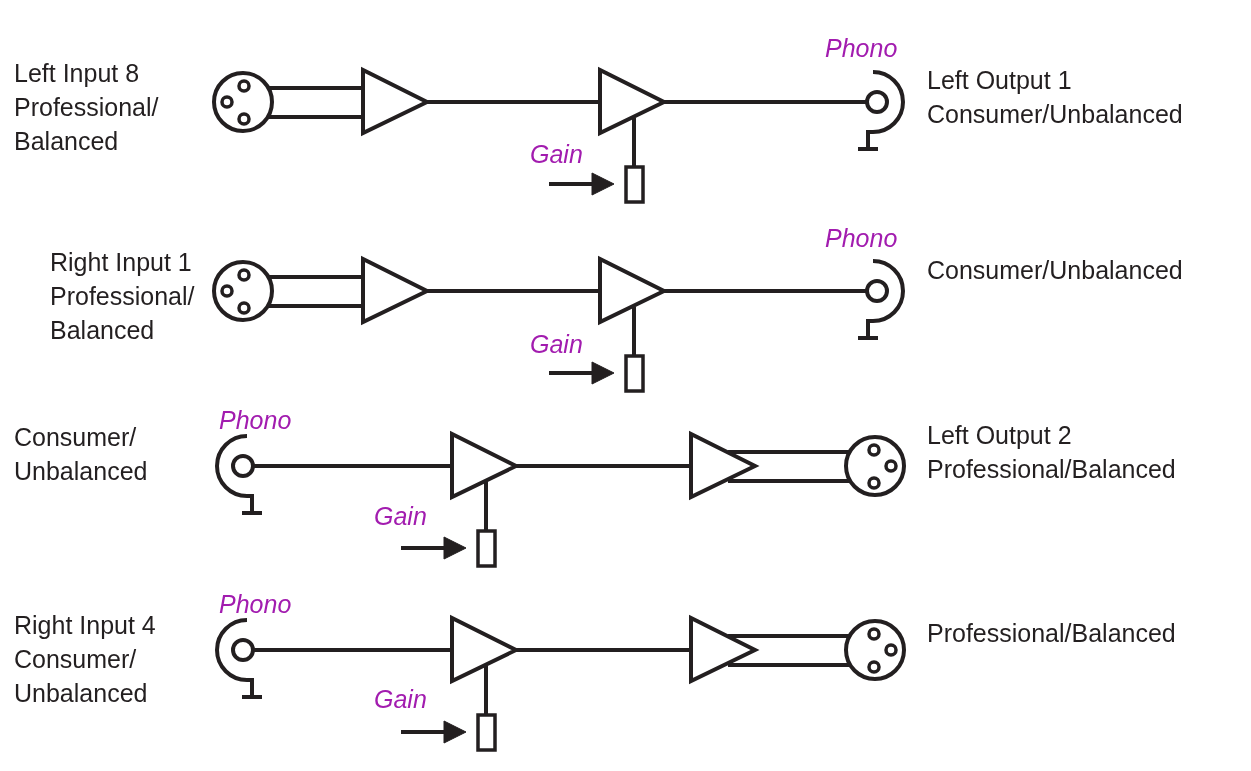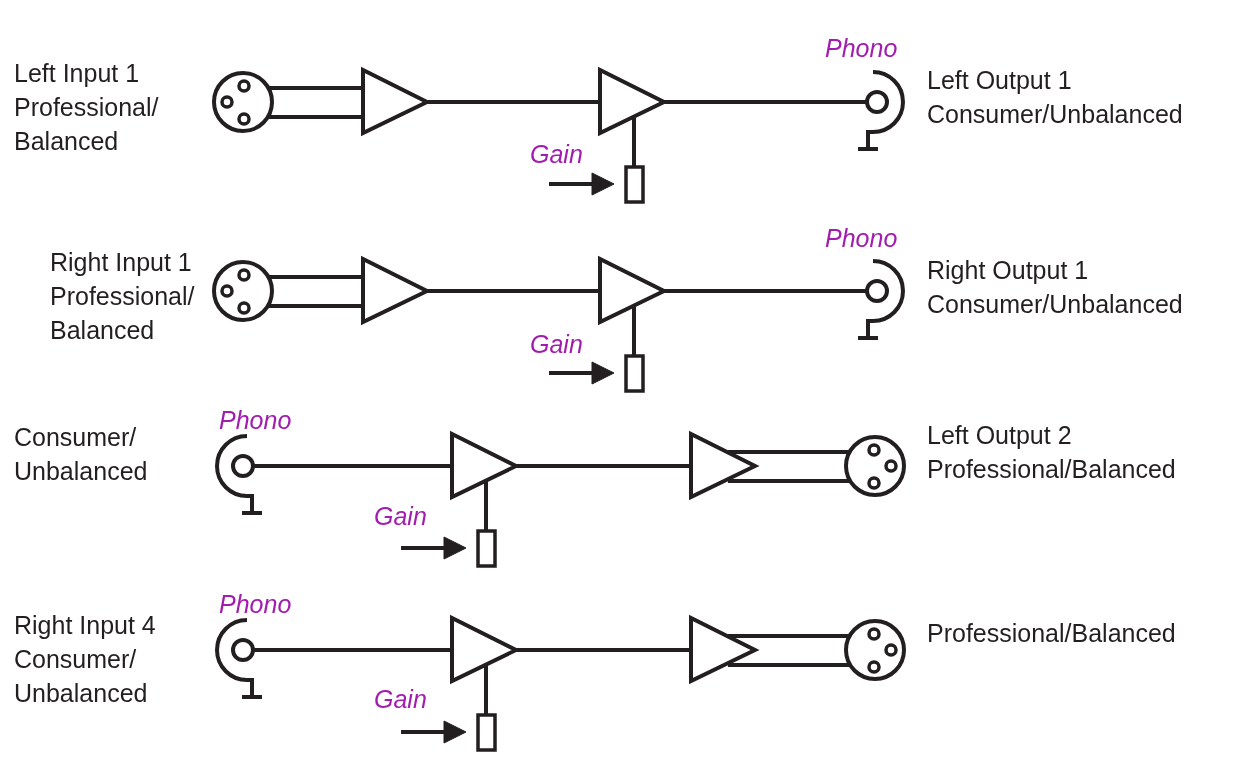--- a/index.html
+++ b/index.html
@@ -110,39 +110,38 @@
       <g>
         <circle cx="875" cy="650" r="29" fill="#fff" stroke="#231f20" stroke-width="4"></circle>
         <circle cx="874" cy="634" r="5" fill="#fff" stroke="#231f20" stroke-width="3.5"></circle>
         <circle cx="891" cy="650" r="5" fill="#fff" stroke="#231f20" stroke-width="3.5"></circle>
         <circle cx="874" cy="667" r="5" fill="#fff" stroke="#231f20" stroke-width="3.5"></circle>
       </g>
     </g>
   </svg>
 
 <div class="lbl" style="left:14px; top:56px;">
-  <div>Left Input 1</div>
+  <div>Left Input 8</div>
   <div>Professional/</div>
   <div>Balanced</div>
 </div>
 <div class="small" style="left:825px; top:34px;">Phono</div>
 <div class="lbl" style="left:927px; top:63px;">
   <div>Left Output 1</div>
   <div>Consumer/Unbalanced</div>
 </div>
 <div class="small" style="left:530px; top:140px;">Gain</div>
 
 <div class="lbl" style="left:14px; top:245px;margin-left:36px;">
   <div>Right Input 1</div>
   <div>Professional/</div>
   <div>Balanced</div>
 </div>
 <div class="small" style="left:825px; top:224px;">Phono</div>
 <div class="lbl" style="left:927px; top:253px;">
-  <div>Right Output 1</div>
   <div>Consumer/Unbalanced</div>
 </div>
 <div class="small" style="left:530px; top:330px;">Gain</div>
 
 <div class="lbl" style="left:14px; top:420px;">
   <div>Consumer/</div>
   <div>Unbalanced</div>
 </div>
 <div class="small" style="left:219px; top:406px;">Phono</div>
 <div class="lbl" style="left:927px; top:418px;">

